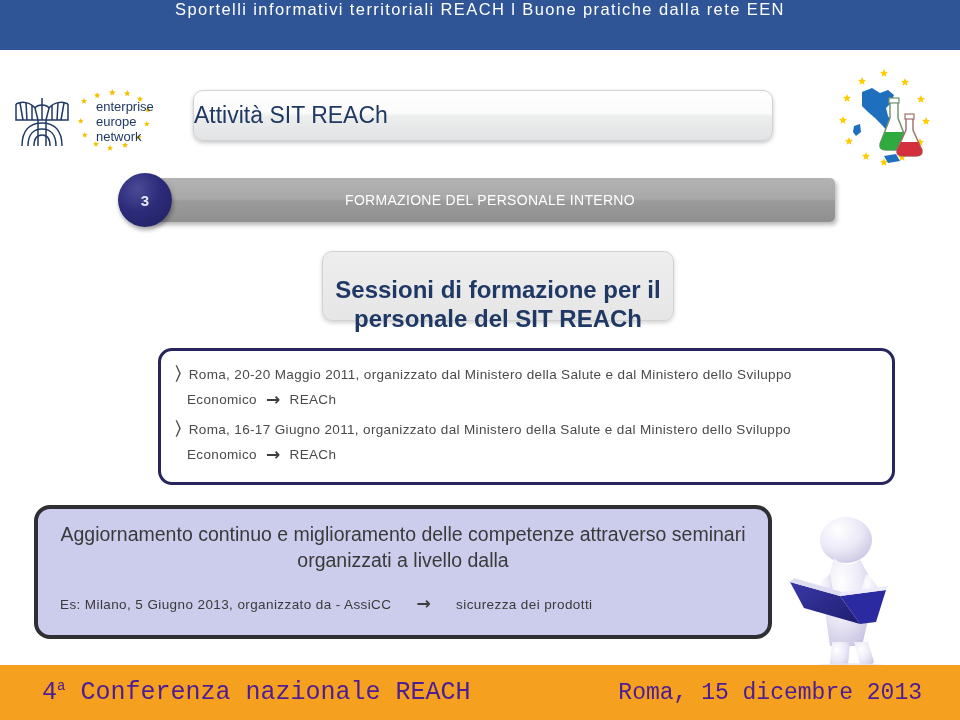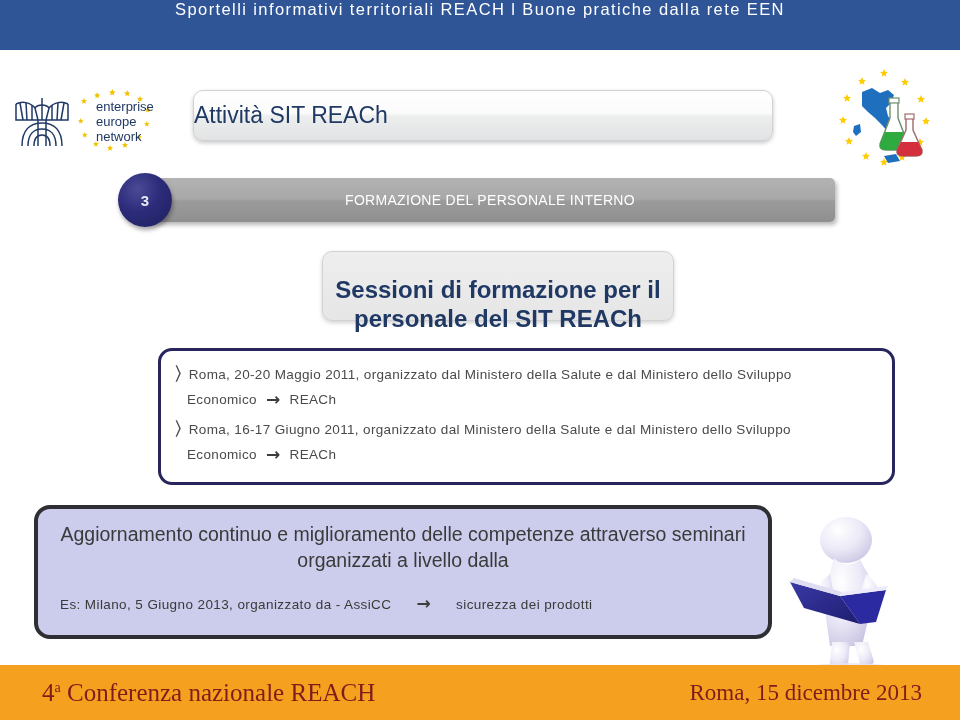--- a/index.html
+++ b/index.html
@@ -227,22 +227,22 @@
     width: 960px;
     height: 55px;
     background: #f5a01e;
     display: flex;
     align-items: center;
     justify-content: space-between;
     box-sizing: border-box;
     padding: 0 38px 0 42px;
   }
   .footer-text {
-    color: #7f1d1d;
-    font-family: Liberation Serif, serif;
+    color: #4c1d95;
+    font-family: Liberation Mono, monospace;
     font-size: 25px;
     white-space: nowrap;
   }
   .footer-text sup {
     font-size: 0.56em;
     vertical-align: super;
   }
   #footer-date {
     font-size: 23px;
   }

